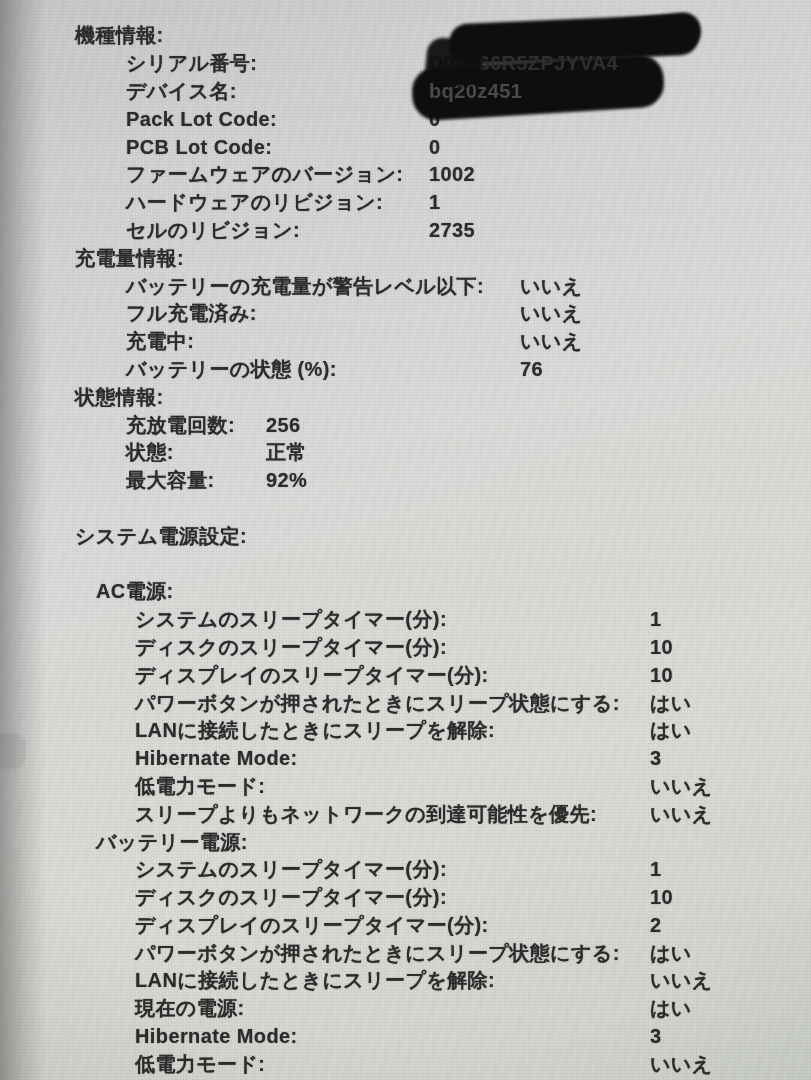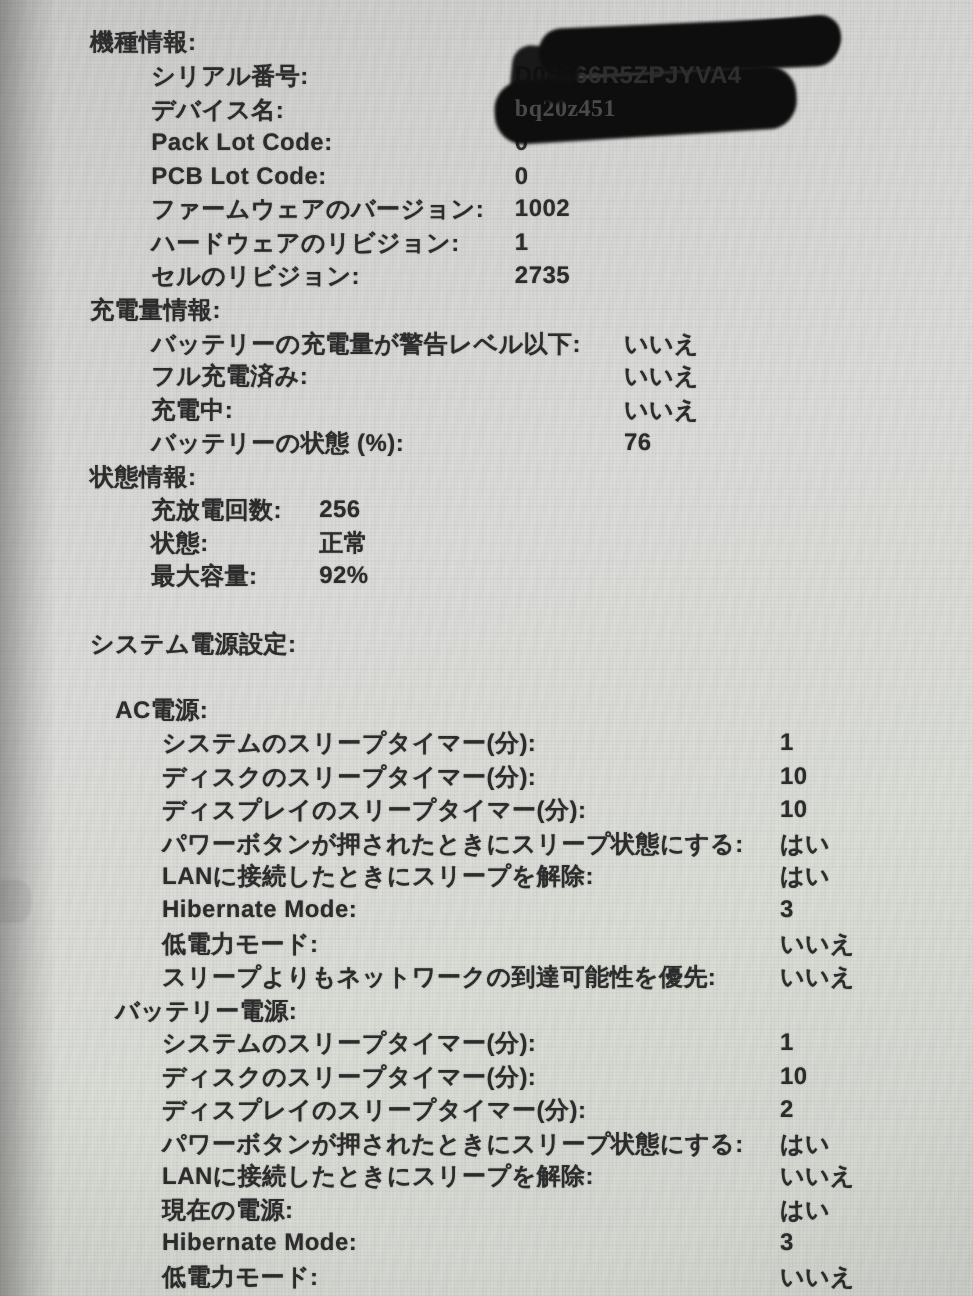--- a/index.html
+++ b/index.html
@@ -53,21 +53,21 @@
 
   
   .ink{
     position:absolute;background:#0e0e0e;filter:blur(1.4px);z-index:5;
   }
   .inkA {left:449px;top:19px;width:250px;height:41px;border-radius:19px;transform:rotate(-2.5deg);}
   .inkC {left:601px;top:16px;width:100px;height:36px;border-radius:17px;transform:rotate(-6deg);}
   .inkA2{left:426px;top:39px;width:56px;height:46px;border-radius:16px;transform:rotate(6deg);background:rgba(14,14,14,.94);z-index:7;}
   .inkB {left:412px;top:61px;width:252px;height:53px;border-radius:24px;transform:rotate(-3.5deg);}
   .val-serial{position:relative;z-index:6;color:#2e2e2e;}
-  .val-device{position:relative;z-index:6;color:#4a4a4a;text-shadow:none;font-family:Liberation Serif, serif;}
+  .val-device{position:relative;z-index:6;color:#4a4a4a;text-shadow:none;}
 </style>
 </head>
 <body>
 
 <div class="photo">
   <div class="texture"></div>
   <div class="left-band"></div>
   <div class="left-notch"></div>
 
   <div class="report">

